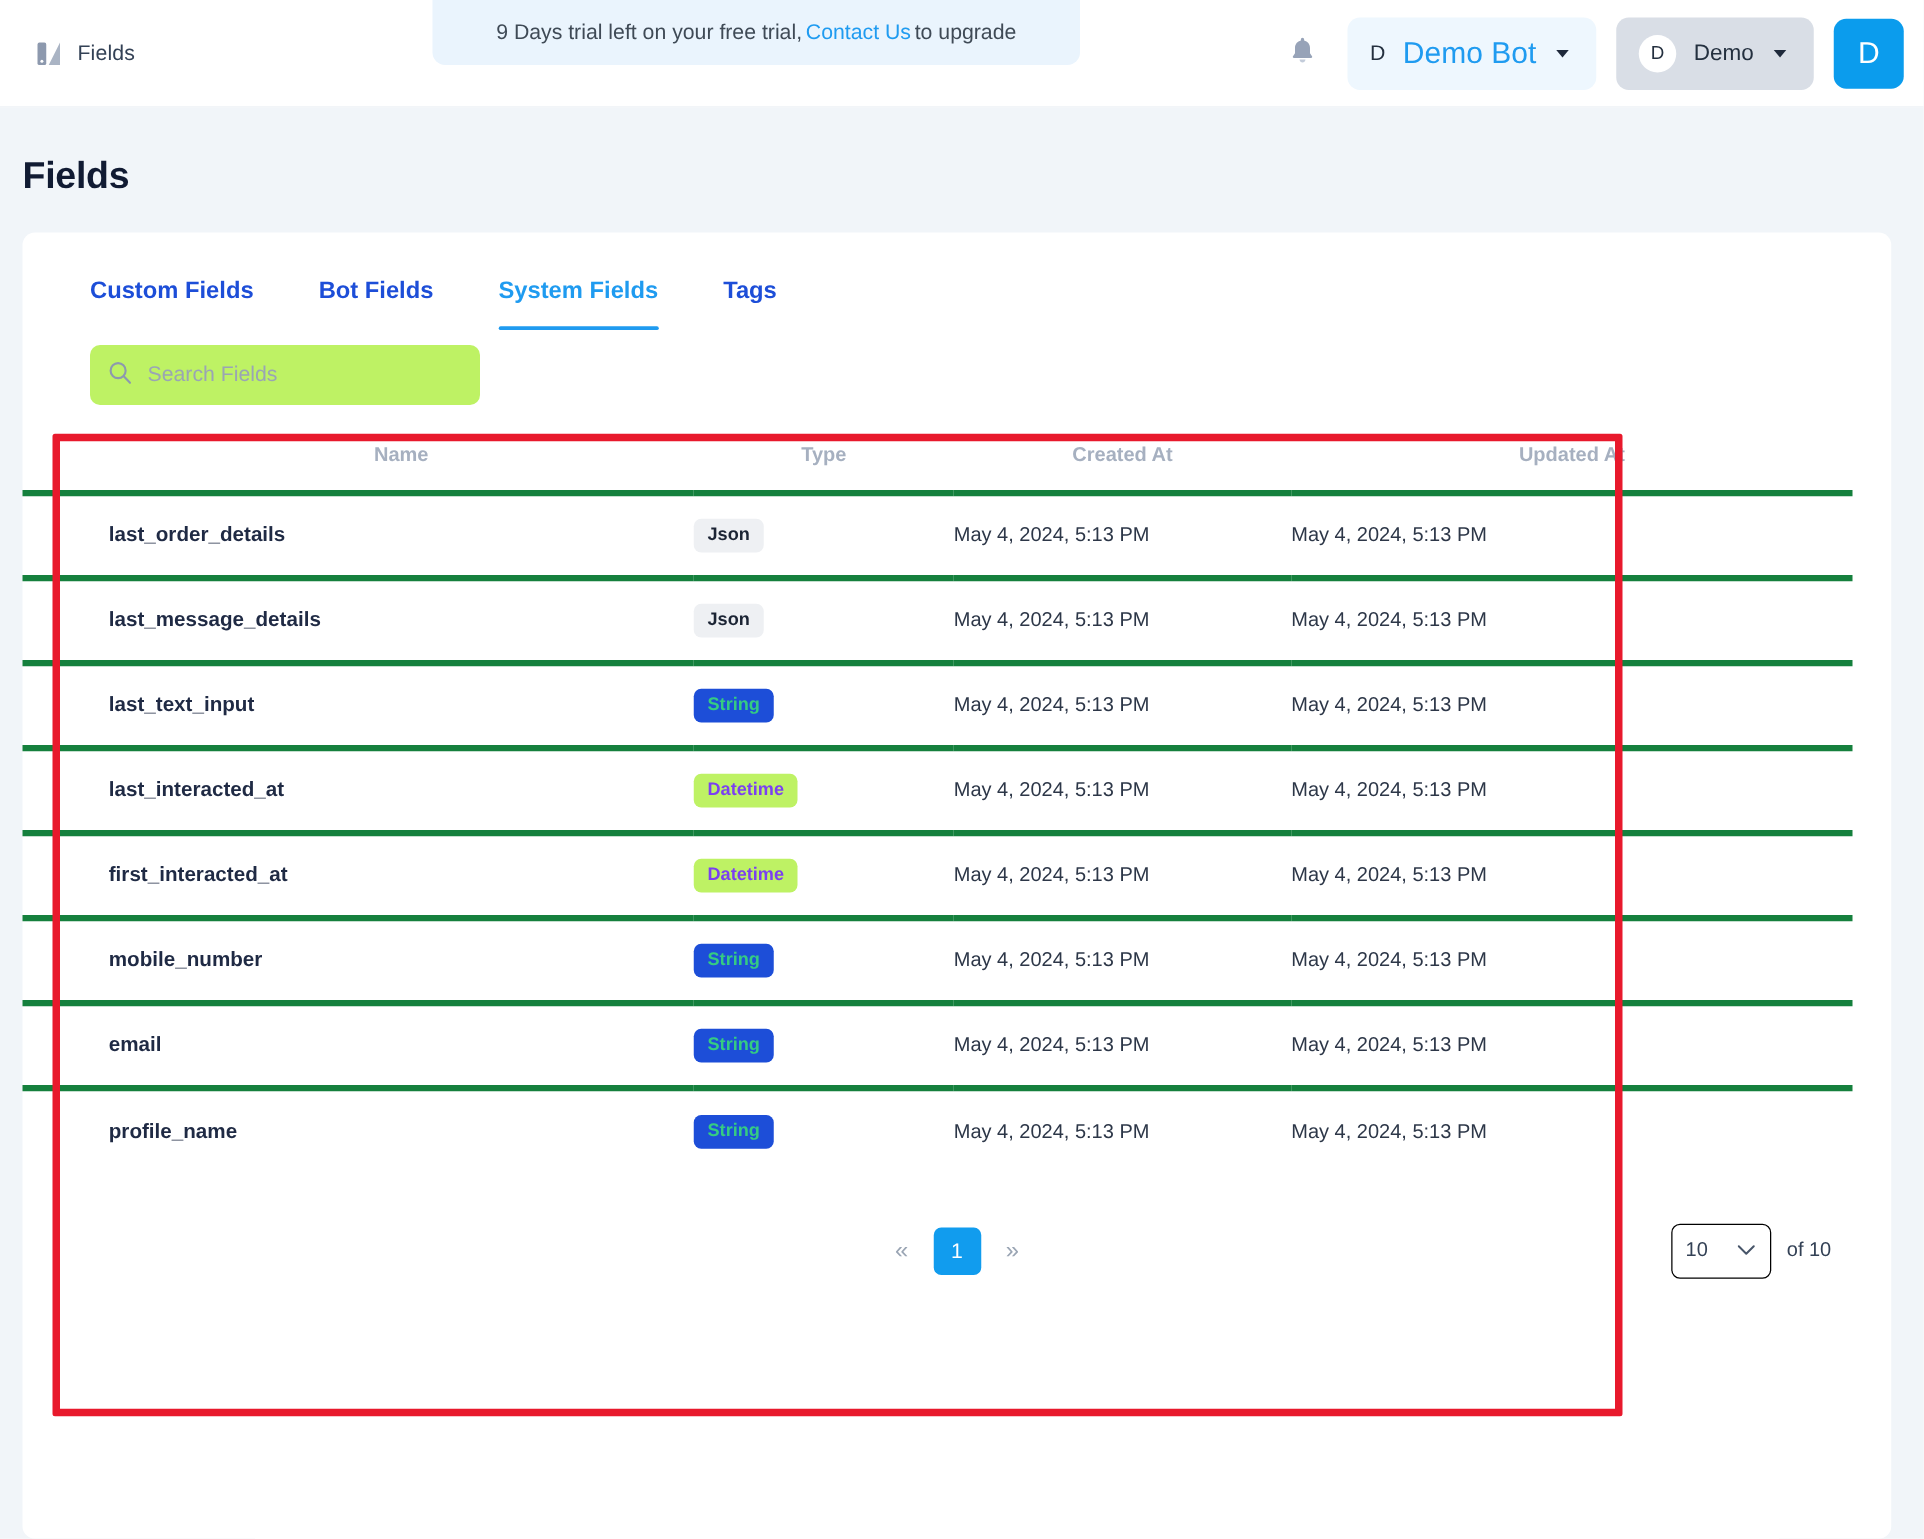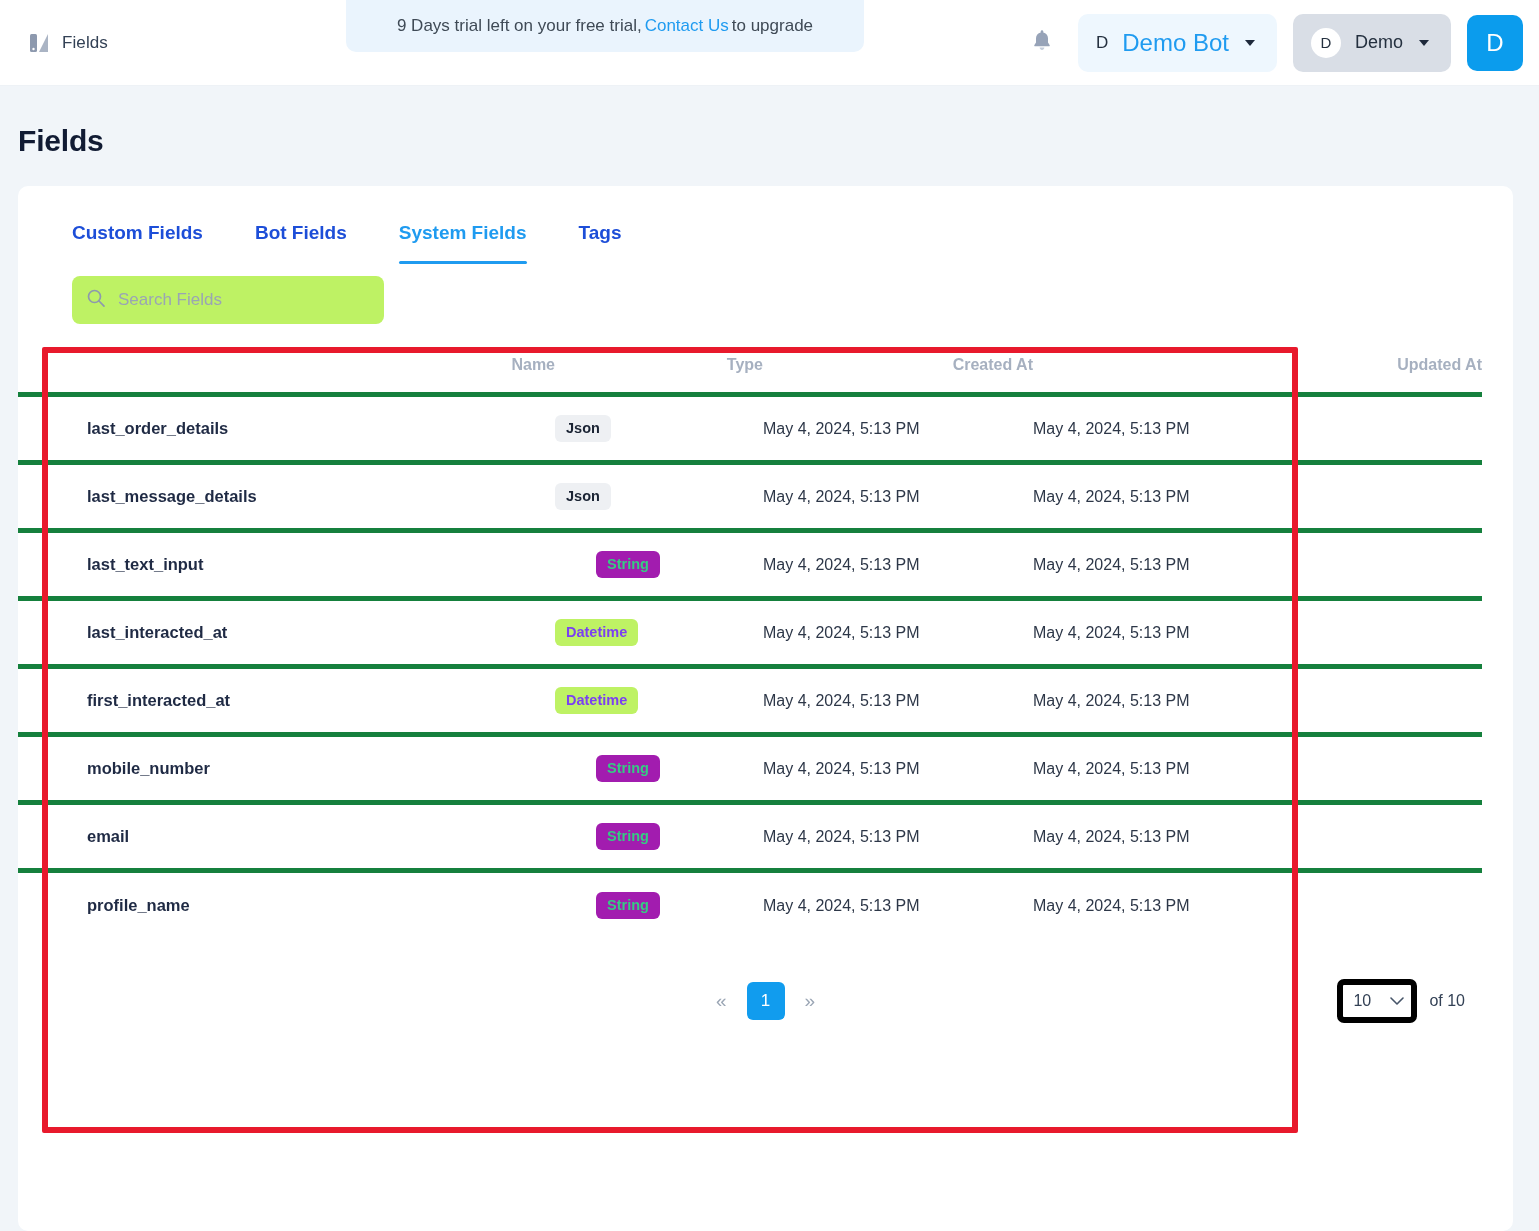--- a/index.html
+++ b/index.html
@@ -210,21 +210,21 @@
   .table-area {
     margin-top: 16px;
     padding-bottom: 10px;
   }
   table.fields-table {
     width: 1464px;
     border-collapse: collapse;
     table-layout: fixed;
   }
   table.fields-table th {
-    text-align: right;
+    text-align: center;
     font-size: 16px;
     font-weight: bold;
     color: #a6b0c0;
     padding: 16px 0 18px 0;
   }
   table.fields-table td {
     padding: 0;
     height: 68px;
     vertical-align: middle;
     border-top: 5px solid #15803d;
@@ -246,21 +246,21 @@
 
   .badge {
     display: inline-block;
     border-radius: 6px;
     padding: 5px 11px;
     font-size: 14.5px;
     font-weight: bold;
     line-height: 1.2;
   }
   .badge-json   { background: #eef0f3; color: #1b2434; }
-  .badge-string { background: #a21caf; color: #35cb83; margin-left: 41px; }
+  .badge-string { background: #1d4ed8; color: #35cb83; }
   .badge-datetime { background: #bef264; color: #7b3ff2; }
 
   .ts { color: #2d3748; font-size: 16px; }
 
   
   .annotation-box {
     position: absolute;
     left: 24px;
     top: 161px;
     width: 1256px;
@@ -305,21 +305,21 @@
     right: 48px;
     display: flex;
     align-items: center;
     gap: 12px;
   }
   .pg-select {
     appearance: none;
     -webkit-appearance: none;
     width: 80px;
     height: 44px;
-    border: 6px solid #000000;
+    border: 1px solid #000000;
     border-radius: 7px;
     background: #ffffff;
     font-family: "Liberation Sans", sans-serif;
     font-size: 16px;
     color: #334155;
     padding: 0 10px;
     cursor: pointer;
   }
   .select-wrap { position: relative; display: inline-block; }
   .select-chevron {

